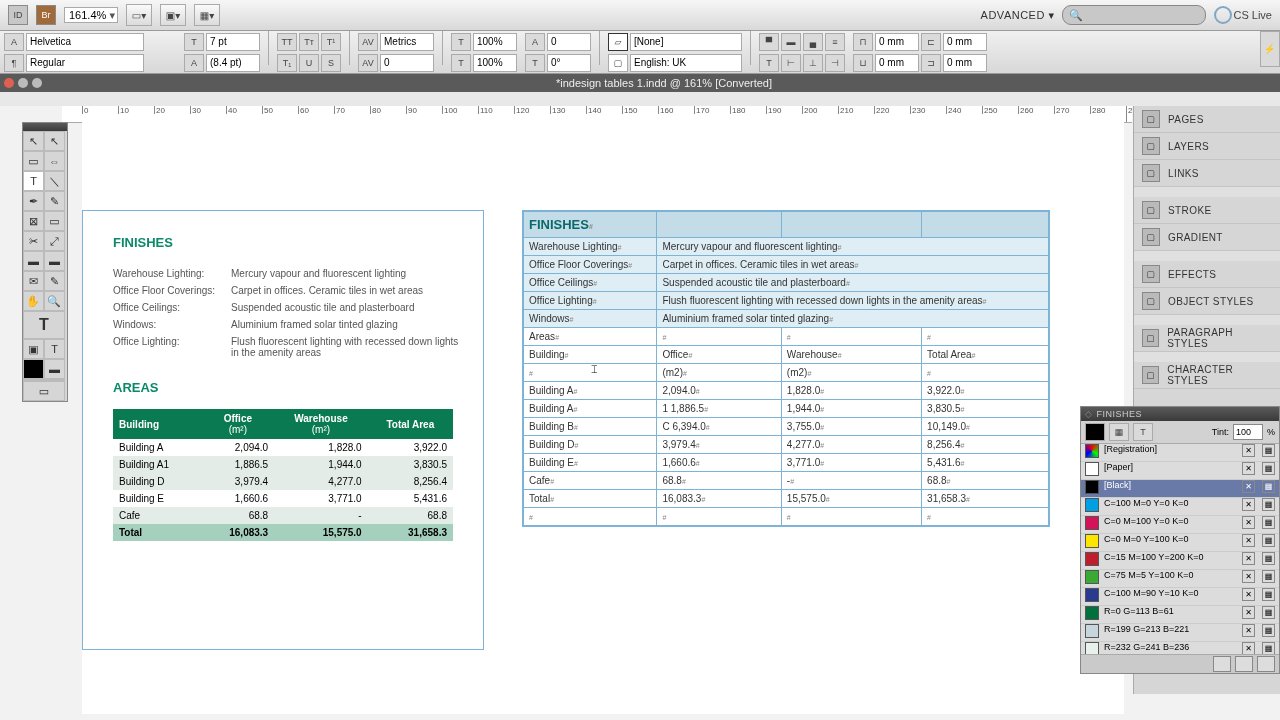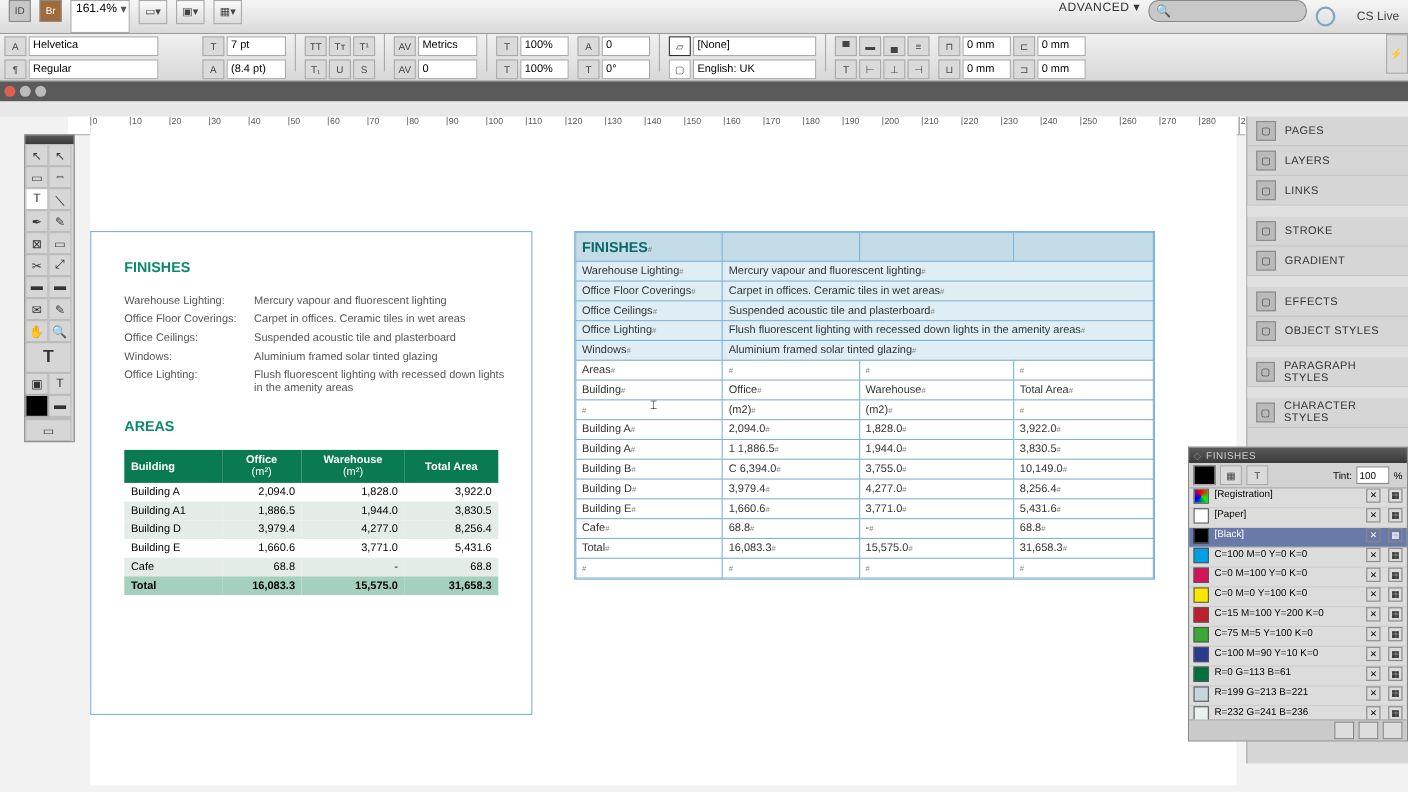--- a/index.html
+++ b/index.html
@@ -1,25 +1,25 @@
 <!DOCTYPE html>
 <html><head>
 <meta charset="utf-8">
 <style>
 html,body{margin:0;padding:0;font-family:Helvetica,Arial,sans-serif;font-size:11px;background:#e8e8e8;overflow:hidden;width:1280px;height:720px}
-.topbar{height:30px;background:linear-gradient(#f6f6f6,#d9d9d9);border-bottom:1px solid #9a9a9a;display:flex;padding:0 8px;gap:8px}
+.topbar{height:30px;background:linear-gradient(#f6f6f6,#d9d9d9);border-bottom:1px solid #9a9a9a;display:flex;align-items:center;padding:0 8px;gap:8px}
 .topbar .sq{width:18px;height:18px;background:#c7c7c7;border:1px solid #8a8a8a;display:flex;align-items:center;justify-content:center;font-size:9px;color:#444}
 .topbar .brsq{background:#a06a3a;color:#fff}
 .zoom{background:#fff;border:1px solid #aaa;padding:1px 4px;font-size:11px;width:44px;position:relative;display:inline-block}
 .ddarrow{position:absolute;right:2px;top:1px;color:#555}
 .iconbtn{width:24px;height:20px;background:linear-gradient(#fafafa,#dcdcdc);border:1px solid #aaa;display:flex;align-items:center;justify-content:center;font-size:10px;color:#444}
 .spacer{flex:1}
 .adv{color:#333;font-size:11px;letter-spacing:.5px}
 .searchbox{width:130px;height:18px;background:#c8c8c8;border-radius:9px;border:1px solid #888;display:flex;align-items:center;padding:0 6px;color:#666}
-.cslive{display:flex;align-items:center;gap:19px;color:#444}
+.cslive{display:flex;align-items:center;gap:1px;color:#444}
 .cslive .ring{width:14px;height:14px;border:2px solid #7fa8c4;border-radius:50%}
 .ctrl{height:42px;background:linear-gradient(#f0f0f0,#d8d8d8);border-bottom:1px solid #9a9a9a;display:flex}
 .ctrl .row{height:21px;display:flex;align-items:center;gap:2px;padding:0 4px}
 .ctrl .col{display:flex;flex-direction:column}
 .smicon{width:18px;height:16px;background:#dadada;border:1px solid #aaa;display:flex;align-items:center;justify-content:center;font-size:9px;color:#444}
 .fld{background:#fff;border:1px solid #aaa;height:16px;padding:0 3px;font-size:10px;display:flex;align-items:center}
 .fontfld{width:110px}
 .nar{width:46px}
 .tiny{width:36px}
 .vdiv{width:1px;height:34px;background:#aaa;margin:0 4px}
@@ -207,20 +207,21 @@
   <div class="spacer"></div>
   <div class="smicon" style="height:34px;width:18px">⚡</div>
 </div>
 
 <div class="tabbar">
   <div class="trafficl">
     <div class="traf" style="background:#e06050"></div>
     <div class="traf" style="background:#bbb"></div>
     <div class="traf" style="background:#bbb"></div>
   </div>
+  <div class="tabtitle">*indesign tables 1.indd @ 161% [Converted]</div>
 </div>
 
 <div class="workarea">
   <div class="rulerh" id="rulerh">
       <div class="tick" style="left: 20px;">0</div>
       <div class="tick" style="left: 56px;">10</div>
       <div class="tick" style="left: 92px;">20</div>
       <div class="tick" style="left: 128px;">30</div>
       <div class="tick" style="left: 164px;">40</div>
       <div class="tick" style="left: 200px;">50</div>

